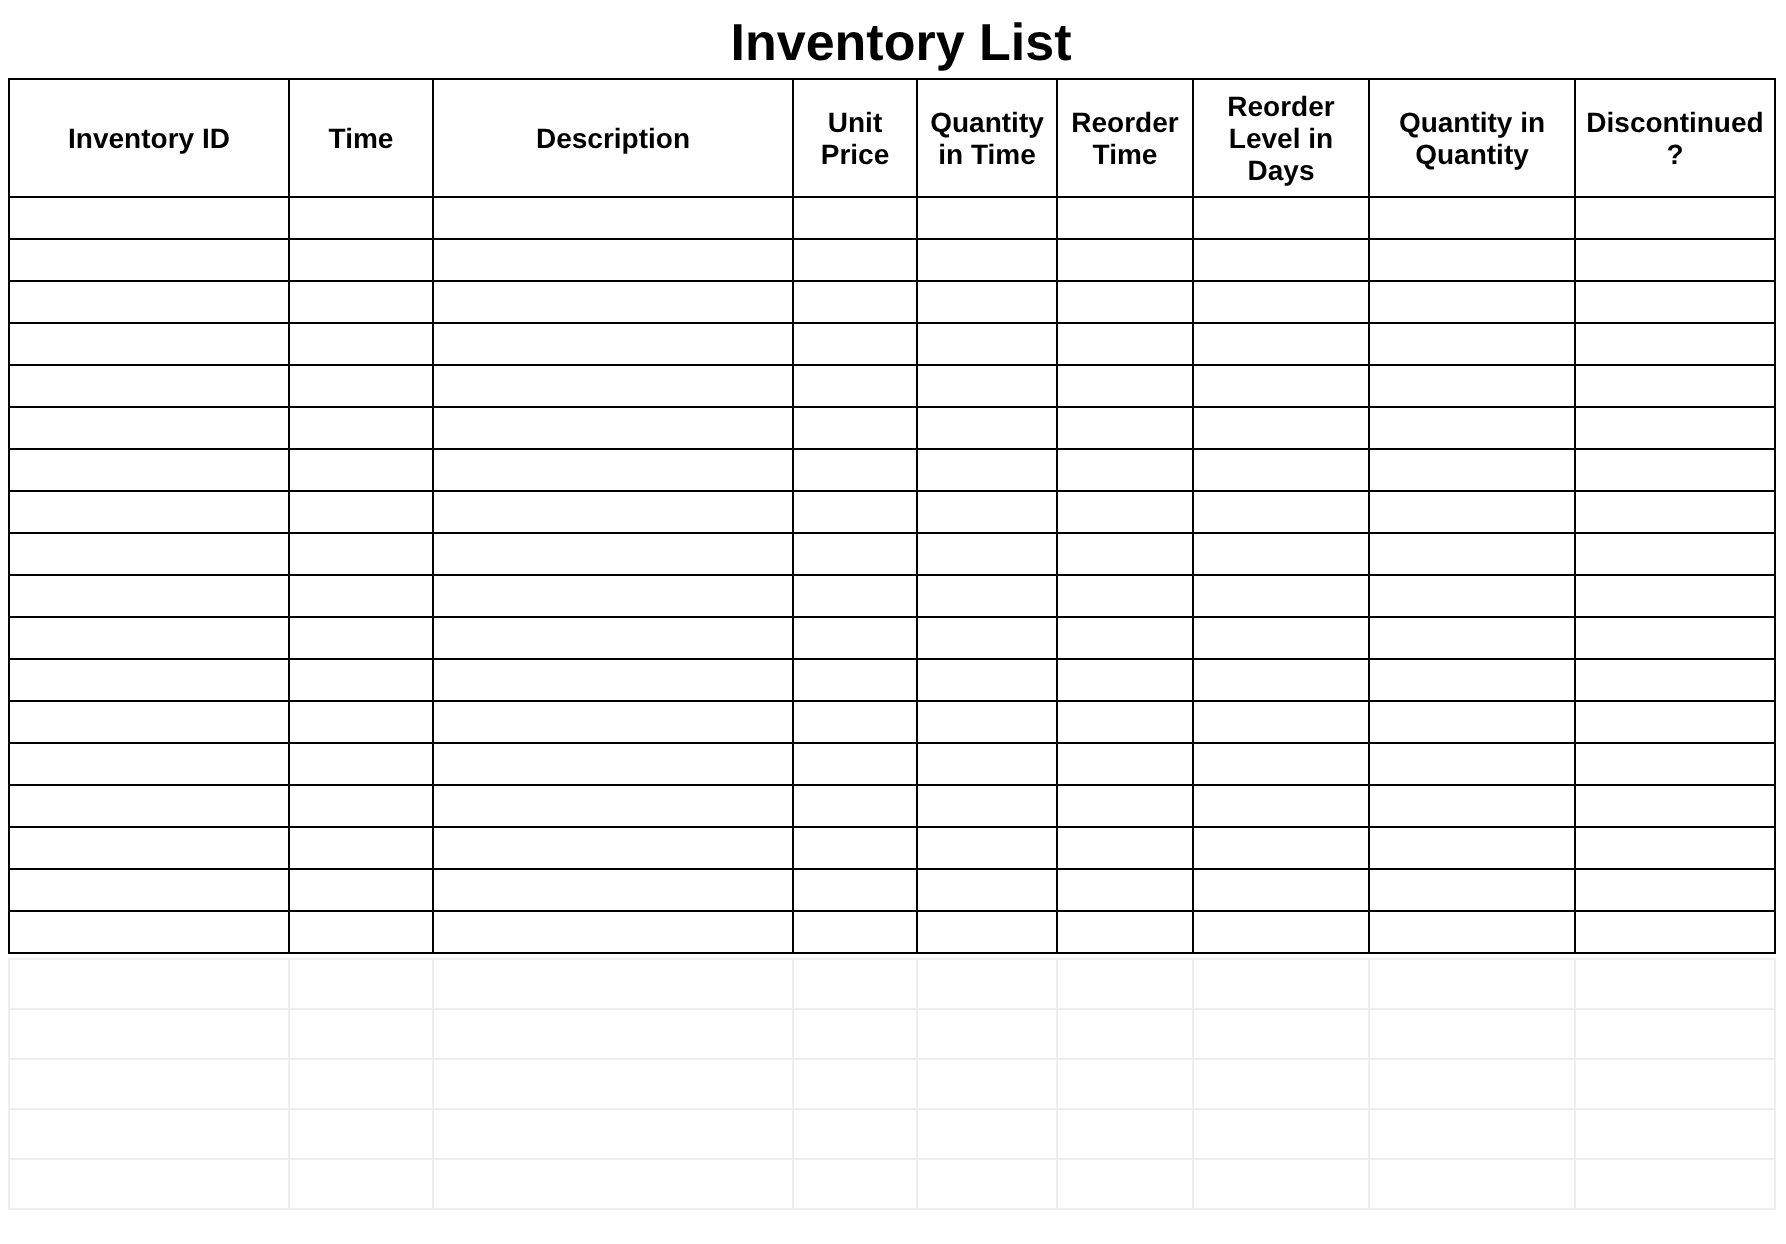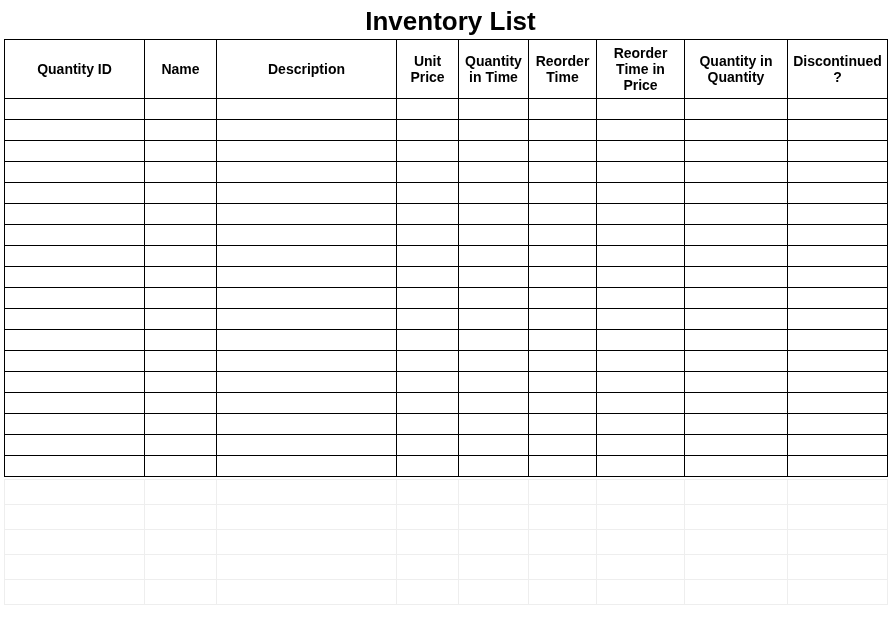--- a/index.html
+++ b/index.html
@@ -71,27 +71,27 @@
       <col class="c3">
       <col class="c4">
       <col class="c5">
       <col class="c6">
       <col class="c7">
       <col class="c8">
       <col class="c9">
   </colgroup>
   <thead>
     <tr>
-      <th>Quantity ID</th>
-      <th>Name</th>
+      <th>Inventory ID</th>
+      <th>Time</th>
       <th>Description</th>
       <th>Unit Price</th>
       <th>Quantity in Time</th>
       <th>Reorder Time</th>
-      <th>Reorder Time in Price</th>
+      <th>Reorder Level in Days</th>
       <th>Quantity in Quantity</th>
       <th>Discontinued?</th>
     </tr>
   </thead>
   <tbody id="inv-body">
       <tr>
         <td></td>
         <td></td>
         <td></td>
         <td></td>

